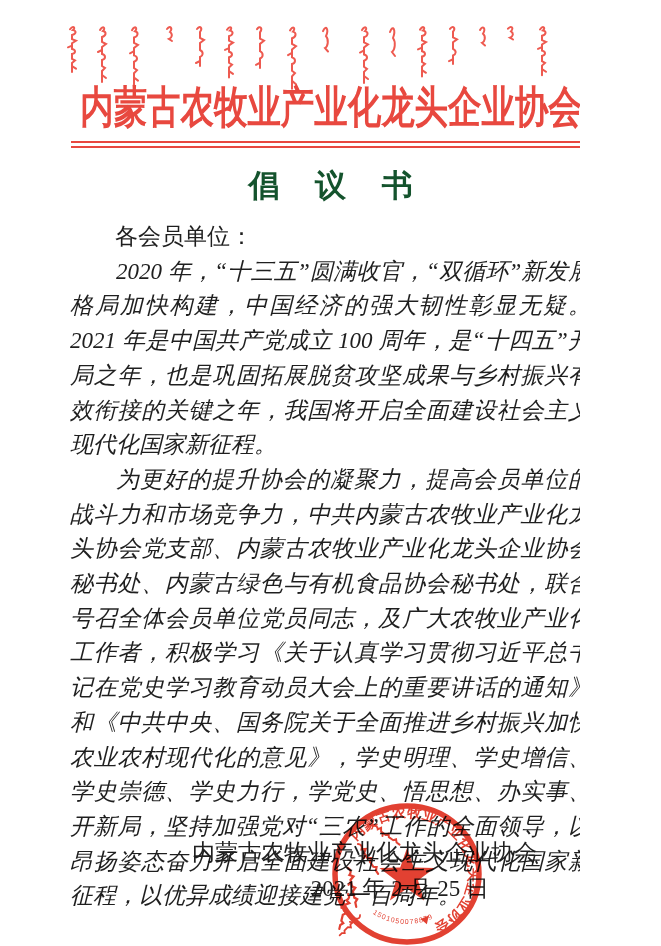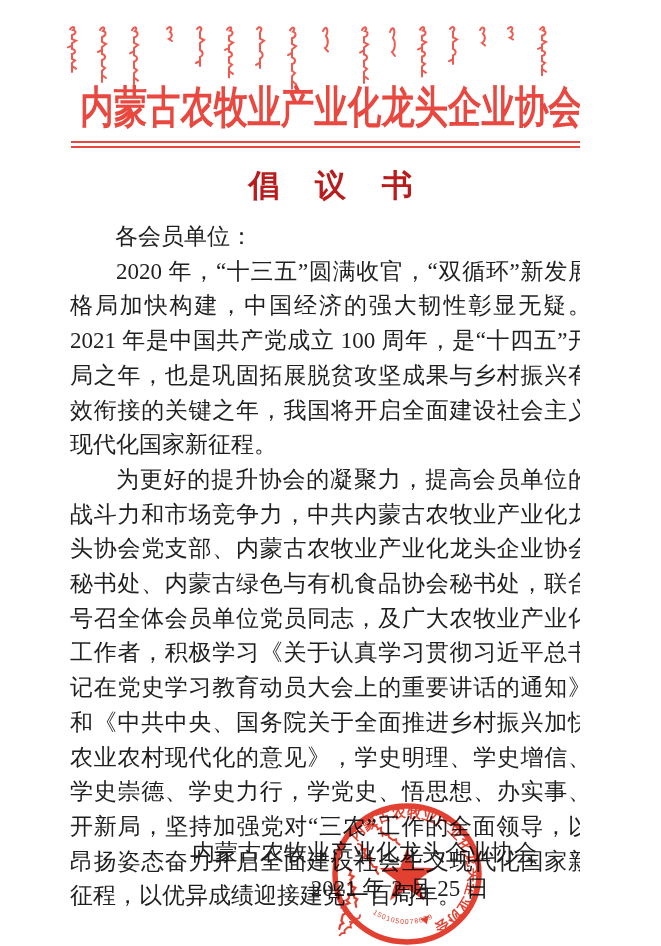--- a/index.html
+++ b/index.html
@@ -16,28 +16,28 @@
   }
   .org-title-inner{display:inline-block;transform:scaleX(.76);transform-origin:50% 50%;letter-spacing:0;}
   
   .rule{
     position:absolute;top:141px;left:71px;width:519px;height:3px;
     border-top:2px solid #e8483f;border-bottom:2px solid #e8483f;
   }
   
   .doc-title{
     position:absolute;top:166px;left:0;width:661px;text-align:center;
-    font-size:31px;font-weight:bold;color:#b91c1c;letter-spacing:14px;text-indent:14px;line-height:40px;
+    font-size:31px;font-weight:bold;color:#14532d;letter-spacing:14px;text-indent:14px;line-height:40px;
   }
   
   .body-text{
     position:absolute;top:220px;left:70px;width:521px;
     font-size:23px;line-height:34.7px;text-align:justify;color:#1f1f1f;
   }
-  .body-text p{margin:0;text-indent:2em;}
+  .body-text p{margin:0;text-indent:2em;font-style:italic;}
   .salutation{text-indent:0;margin-left:45px;}
   
   .sig-org{
     position:absolute;top:836px;left:0;width:661px;text-align:right;
     padding-right:124px;box-sizing:border-box;font-size:23px;line-height:34px;color:#1f1f1f;
   }
   .sig-date{
     position:absolute;top:872px;left:0;width:661px;text-align:right;
     padding-right:172px;box-sizing:border-box;font-size:23px;line-height:34px;color:#1f1f1f;
   }

